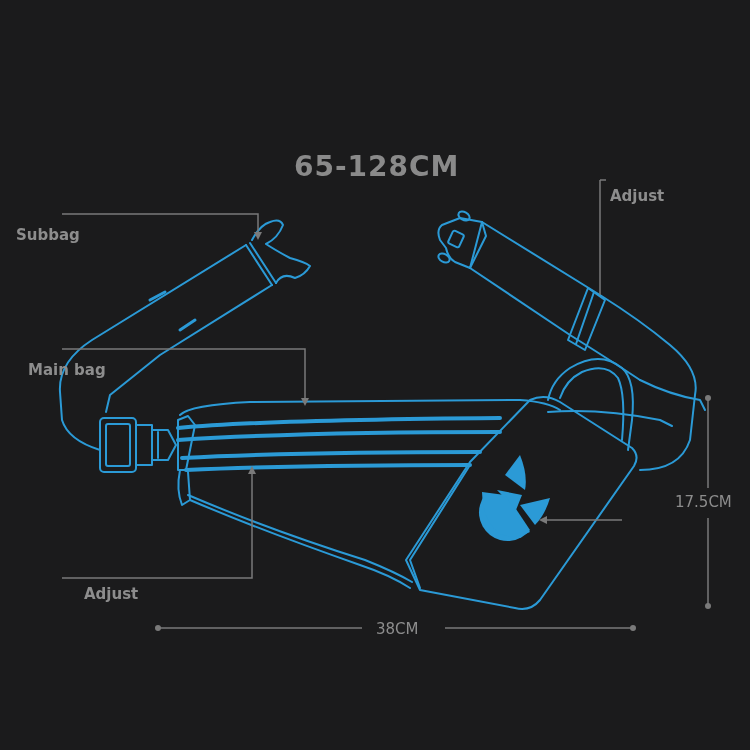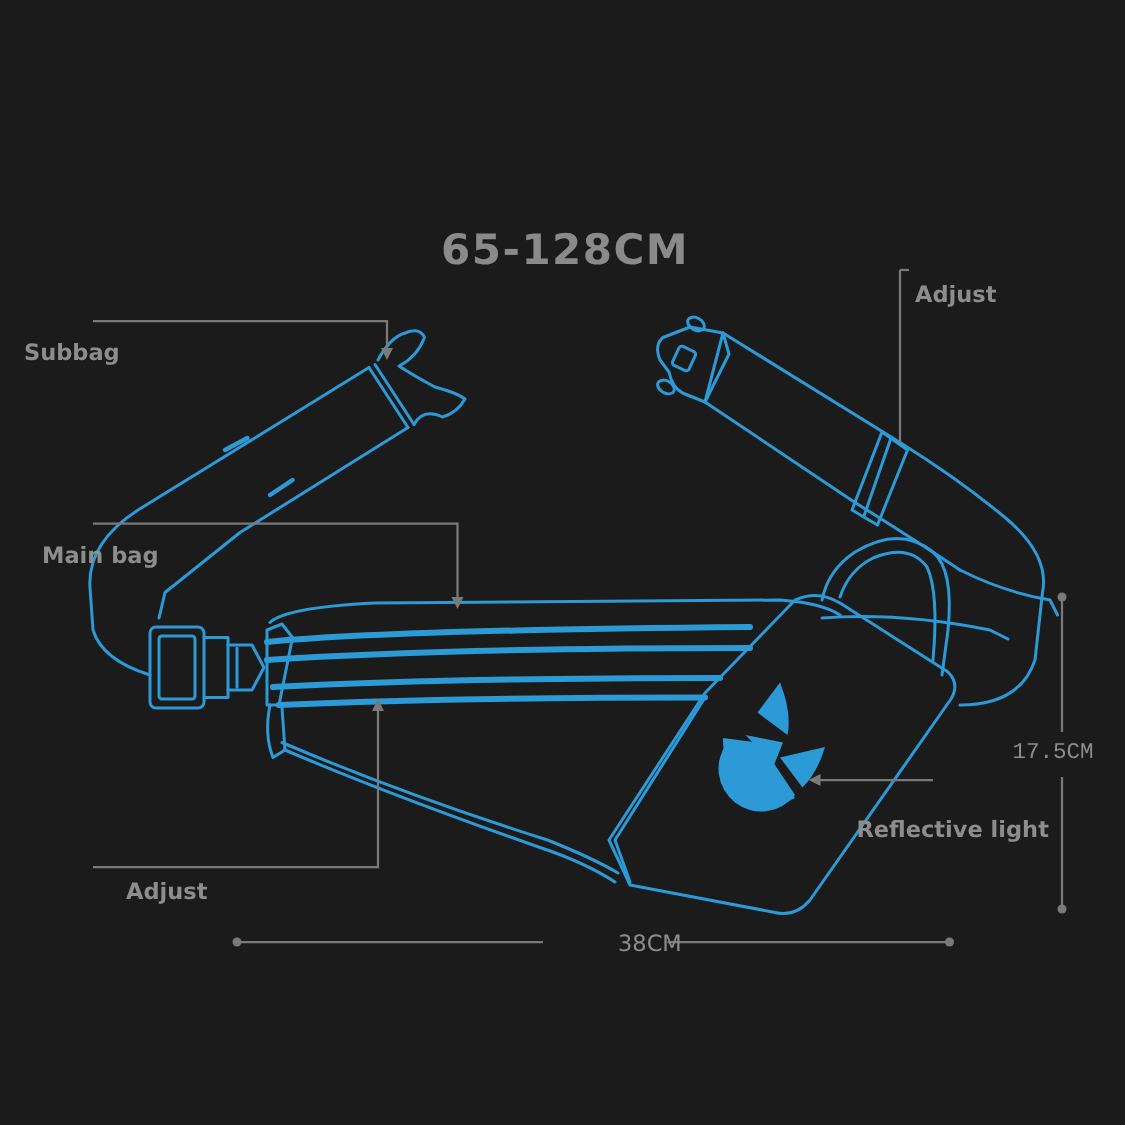--- a/index.html
+++ b/index.html
@@ -116,18 +116,17 @@
       <circle cx="633" cy="628" r="3"></circle>
     </g>
   </svg>
 
   <div class="title" style="left:294px; top:150px;">65-128CM</div>
 
   <div class="label" style="left:16px; top:226px;">Subbag</div>
   <div class="label" style="left:610px; top:187px;">Adjust</div>
   <div class="label" style="left:28px; top:361px;">Main bag</div>
   <div class="label" style="left:84px; top:585px;">Adjust</div>
-  <div class="label" style="left:571px; top:544px;">Reflective light</div>
 
-  <div class="dim" style="left:675px; top:493px;font-family:Liberation Mono, monospace;">17.5CM</div>
-  <div class="dim" style="left:376px; top:620px;margin-left:36px;">38CM</div>
+  <div class="dim" style="left:675px; top:493px;">17.5CM</div>
+  <div class="dim" style="left:376px; top:620px;">38CM</div>
 
 </div>
 
 </body></html>

